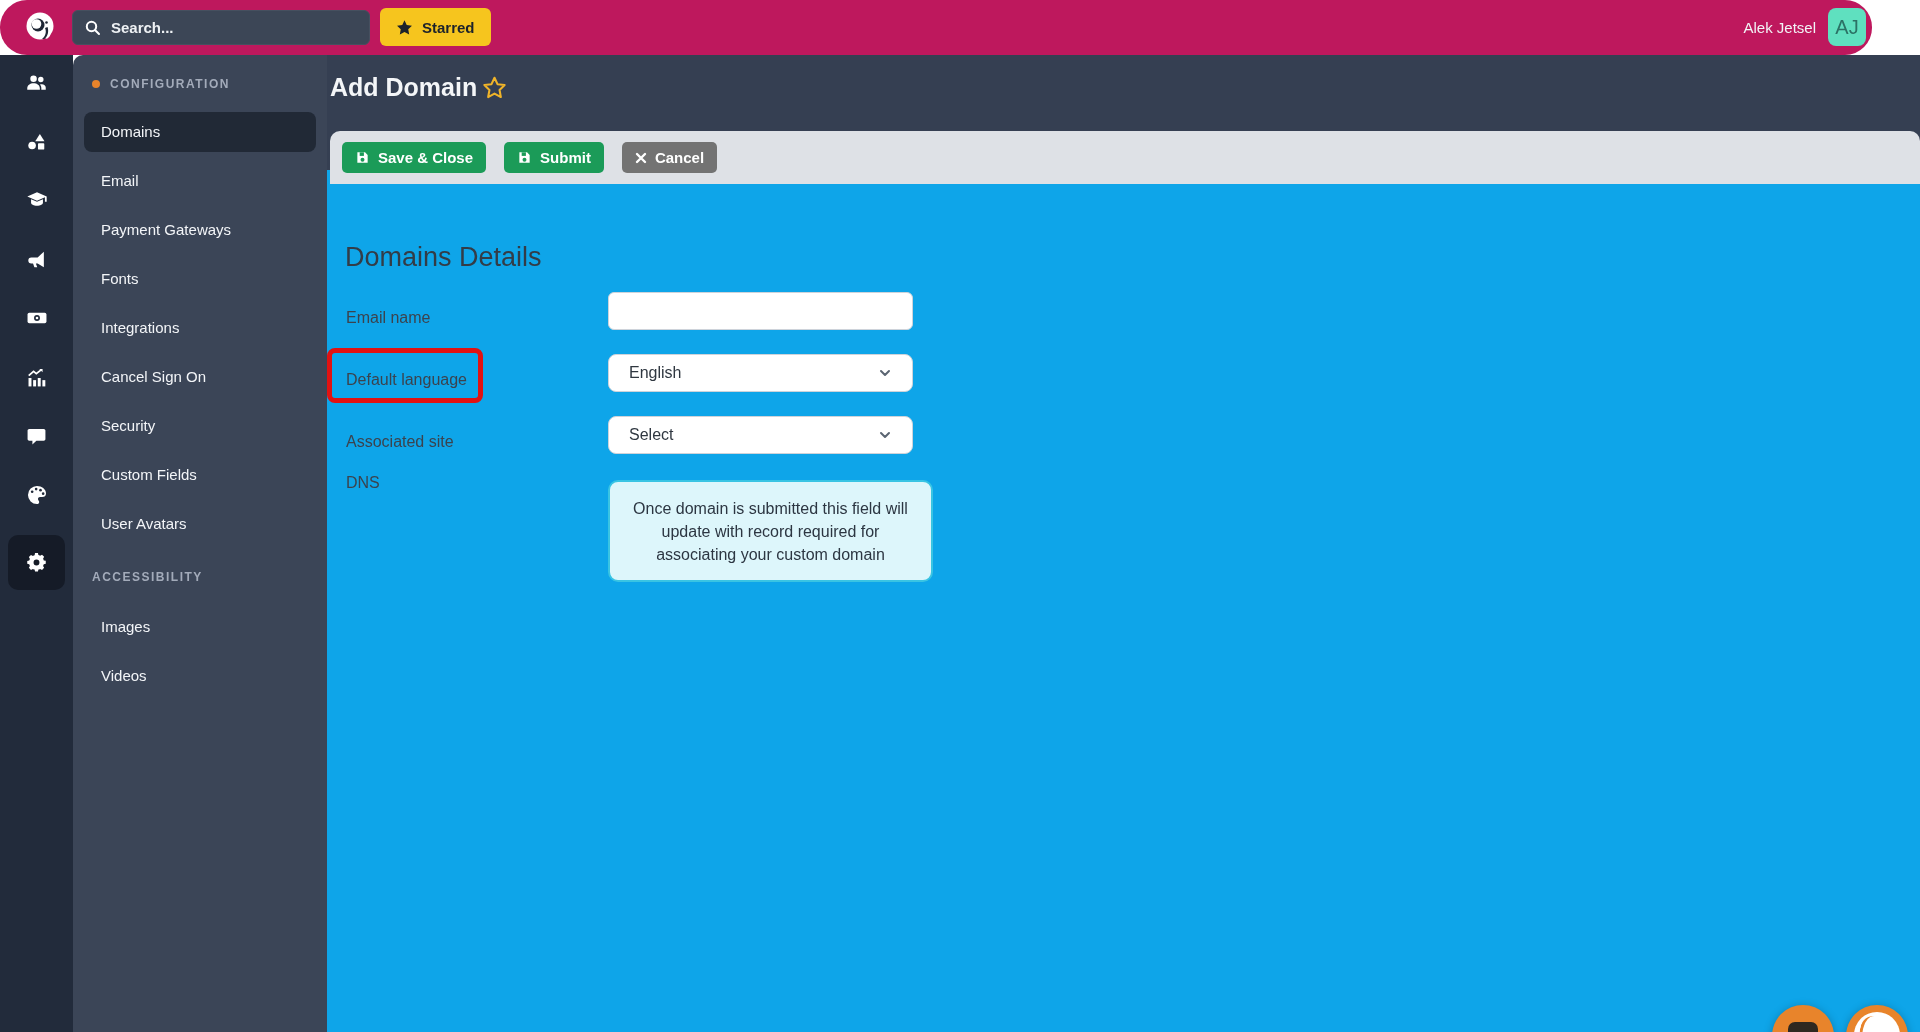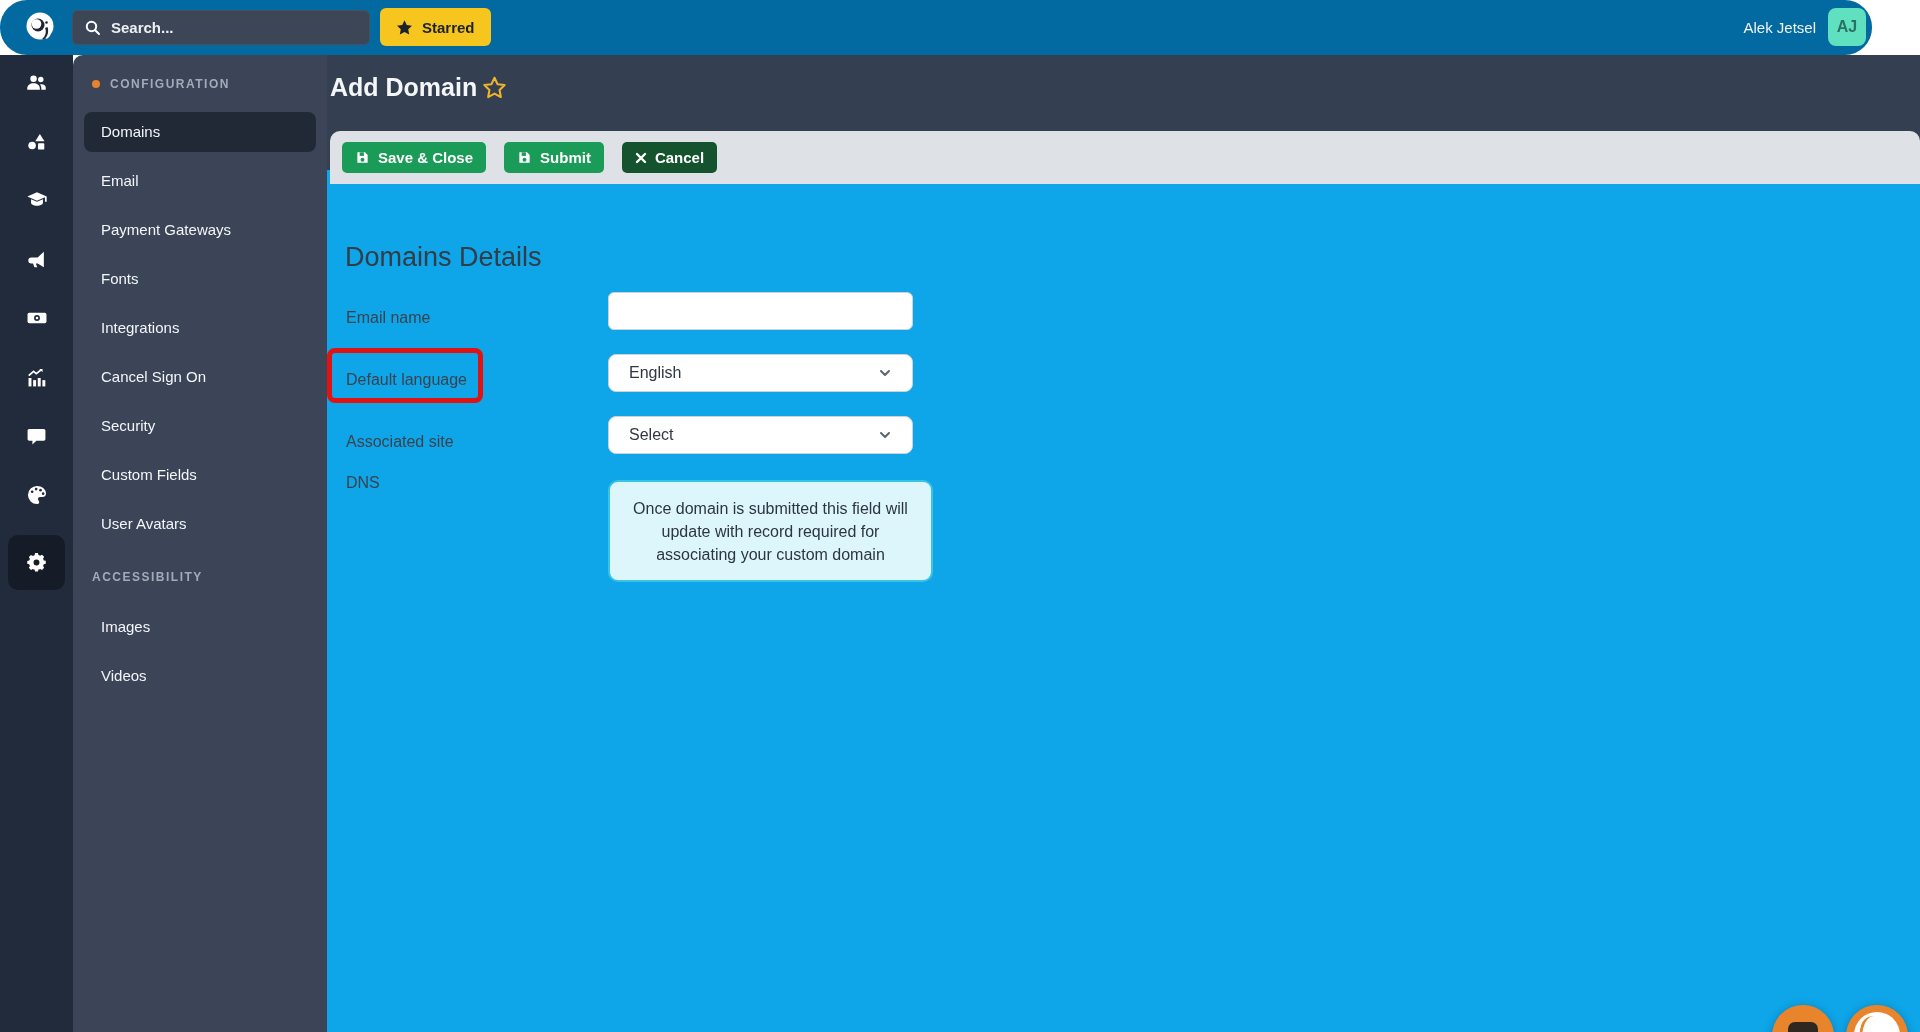--- a/index.html
+++ b/index.html
@@ -1,29 +1,29 @@
 <!DOCTYPE html>
 <html><head>
 <meta charset="utf-8">
 <style>
   html,body{margin:0;padding:0;}
   body{font-family:"Liberation Sans",sans-serif;background:#fff;}
   .page{position:relative;width:1920px;height:1032px;overflow:hidden;background:#fff;}
 
   
-  .topbar{position:absolute;left:0;top:0;width:1872px;height:55px;background:#0369a1;z-index:10;border-radius:27px;}
+  .topbar{position:absolute;left:0;top:0;width:1872px;height:55px;background:#be185d;z-index:10;border-radius:27px;}
   .logo{position:absolute;left:21px;top:8px;width:38px;height:38px;}
   .search-wrap{position:absolute;left:72px;top:10px;width:298px;height:35px;background:#3c4656;border:1px solid #46505f;border-radius:6px;display:flex;align-items:center;box-sizing:border-box;}
   .search-wrap svg{margin:0 8px 0 12px;flex:0 0 auto;}
   .search-input{background:transparent;border:none;outline:none;color:#fff;font-size:15px;font-weight:600;width:230px;font-family:"Liberation Sans",sans-serif;}
   .search-input::placeholder{color:#eef1f4;opacity:1;}
   .starred-btn{position:absolute;left:380px;top:8px;height:38px;padding:0 16px;background:#f6c51e;border:none;border-radius:6px;display:flex;align-items:center;gap:9px;font-size:15px;font-weight:700;color:#1c222b;cursor:pointer;font-family:"Liberation Sans",sans-serif;}
   .user-area{position:absolute;right:6px;top:8px;height:38px;display:flex;align-items:center;gap:12px;}
   .user-name{color:#f2f4f6;font-size:15px;font-weight:400;}
-  .avatar{width:38px;height:38px;border-radius:8px;background:#5fe0bf;color:#2b7265;font-size:16px;font-weight:700;display:flex;align-items:center;justify-content:center;cursor:pointer;}
+  .avatar{width:38px;height:38px;border-radius:8px;background:#5fe0bf;color:#2b7265;font-size:20px;font-weight:400;display:flex;align-items:center;justify-content:center;cursor:pointer;}
 
   
   .rail{position:absolute;left:0;top:55px;width:73px;height:977px;background:#222b3b;z-index:5;}
   .rail-item{position:absolute;left:0;width:73px;height:40px;display:flex;align-items:center;justify-content:center;cursor:pointer;}
   .rail-active-tile{position:absolute;left:8px;top:480px;width:57px;height:55px;background:#151b27;border-radius:10px;display:flex;align-items:center;justify-content:center;cursor:pointer;}
 
   
   .sidebar{position:absolute;left:73px;top:55px;width:254px;height:977px;background:#3b4557;border-top-left-radius:10px;z-index:6;box-sizing:border-box;padding:0 11px;}
   .side-section-title{display:flex;align-items:center;gap:10px;margin:21px 0 0 8px;height:16px;}
   .side-section-title .dot{width:8px;height:8px;border-radius:50%;background:#e8842b;}
@@ -35,21 +35,21 @@
   .side-title-acc + .side-item{margin-top:22px;}
 
   
   .main{position:absolute;left:327px;top:55px;width:1593px;height:977px;}
   .page-header{position:absolute;left:0;top:0;width:1593px;height:115px;background:#353f52;}
   .page-title-row{position:absolute;left:3px;top:18px;display:flex;align-items:center;gap:6px;}
   .page-title{color:#f4f6f8;font-size:25px;font-weight:700;}
   .toolbar{position:absolute;left:3px;top:76px;width:1590px;height:53px;background:#dee1e6;border-radius:10px 10px 0 0;display:flex;align-items:center;padding-left:12px;box-sizing:border-box;z-index:2;}
   .btn{height:31px;border:none;border-radius:5px;color:#fff;font-size:15px;font-weight:600;display:flex;align-items:center;gap:8px;padding:0 13px;margin-right:18px;cursor:pointer;font-family:"Liberation Sans",sans-serif;}
   .btn-green{background:#1b9b58;}
-  .btn-red{background:#14532d;align-items:center;}
+  .btn-red{background:#737373;align-items:center;}
 
   .content{position:absolute;left:0;top:115px;width:1593px;height:862px;background:#0ea5e9;}
   .section-heading{position:absolute;left:18px;top:72px;font-size:27px;font-weight:500;color:#333c47;}
   .f-label{position:absolute;left:19px;width:250px;font-size:16px;color:#3b434e;}
   .f-control{position:absolute;left:281px;width:305px;box-sizing:border-box;}
   .text-input{height:38px;border:1px solid #ced3da;border-radius:6px;width:305px;box-sizing:border-box;padding:0 12px;font-size:16px;color:#2f3740;outline:none;font-family:"Liberation Sans",sans-serif;}
   .select{height:38px;border:1px solid #ced3da;border-radius:8px;background:#fff;display:flex;align-items:center;justify-content:space-between;padding:0 20px;font-size:16px;color:#2f3740;cursor:pointer;}
   .info-box{width:325px;height:102px;background:#ddf6fb;border:2px solid #39c4e3;border-radius:10px;box-sizing:border-box;padding:15px 18px;text-align:center;font-size:16px;line-height:1.45;color:#2c3642;}
 
   

